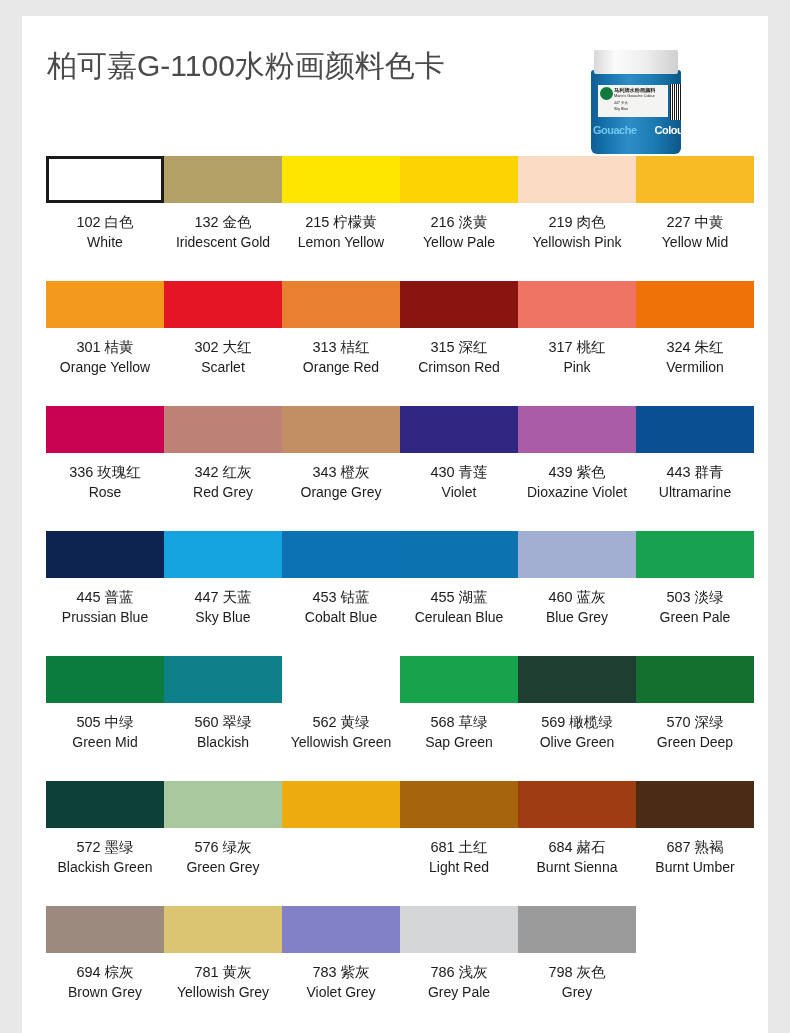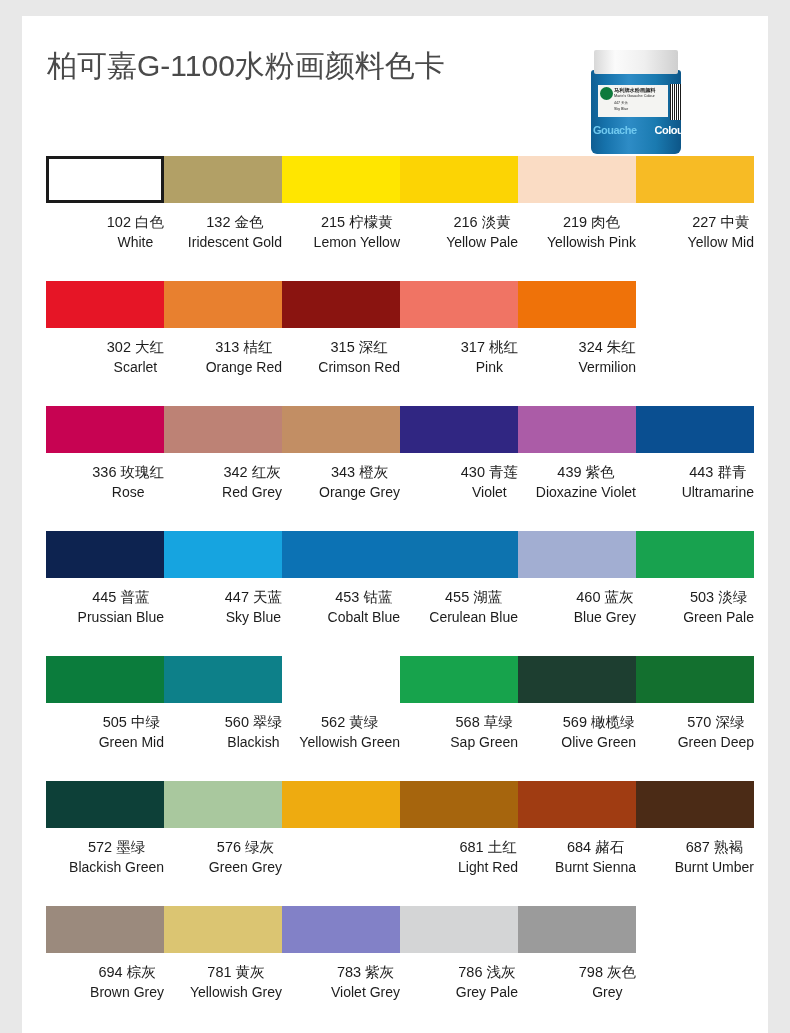--- a/index.html
+++ b/index.html
@@ -125,21 +125,21 @@
     padding: 0 0 0 24px;
   }
   .row {
     display: flex;
     height: 125px;
   }
   .cell {
     width: 118px;
     display: flex;
     flex-direction: column;
-    align-items: flex-end;
+    align-items: center;
   }
   .swatch {
     width: 118px;
     height: 47px;
     box-sizing: border-box;
   }
   .swatch.bordered {
     border: 3px solid #1a1a1a;
   }
   .label {
@@ -223,20 +223,27 @@
         <div class="cell">
           <div class="swatch" style="background: rgb(247, 187, 37);"></div>
           <div class="label">
             <span class="cn">227 中黄</span>
             <span class="en">Yellow Mid</span>
           </div>
         </div>
       </div>
       <div class="row">
         <div class="cell">
+          <div class="swatch" style="background: rgb(243, 154, 28);"></div>
+          <div class="label">
+            <span class="cn">301 桔黄</span>
+            <span class="en">Orange Yellow</span>
+          </div>
+        </div>
+        <div class="cell">
           <div class="swatch" style="background: rgb(230, 21, 38);"></div>
           <div class="label">
             <span class="cn">302 大红</span>
             <span class="en">Scarlet</span>
           </div>
         </div>
         <div class="cell">
           <div class="swatch" style="background: rgb(232, 128, 47);"></div>
           <div class="label">
             <span class="cn">313 桔红</span>

